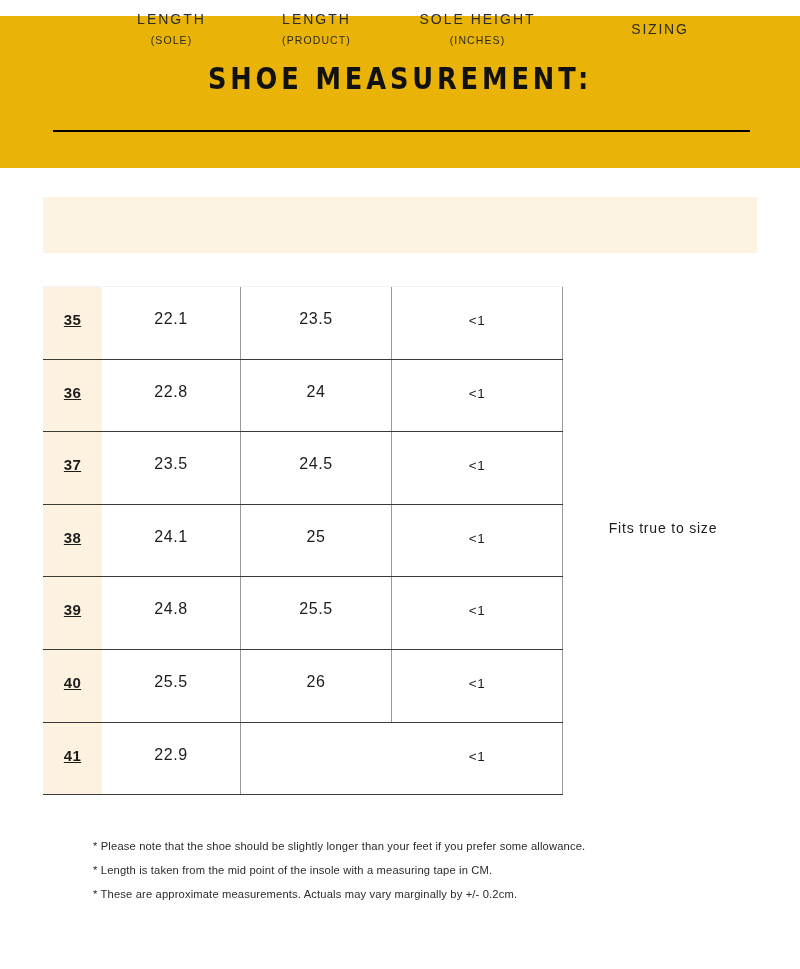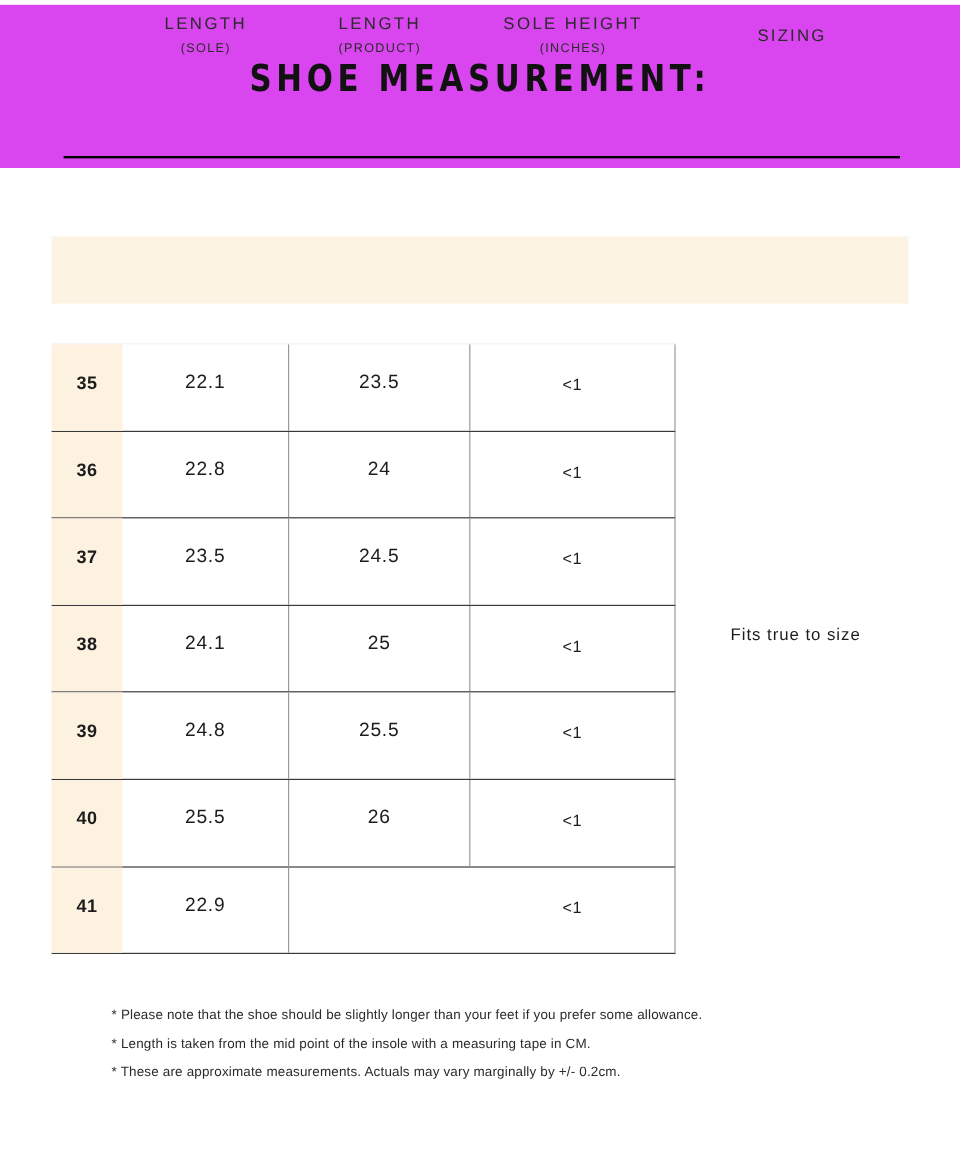--- a/index.html
+++ b/index.html
@@ -13,24 +13,24 @@
     font-family: "Liberation Sans", sans-serif;
     color: #1a1a1a;
     overflow: hidden;
     position: relative;
   }
 
   
   .title-banner {
     position: absolute;
     left: 0;
-    top: 4px;
+    top: 16px;
     width: 800px;
-    height: 136px;
-    background: #d946ef;
+    height: 152px;
+    background: #eab308;
   }
   .title-text {
     position: absolute;
     left: 0;
     top: 44px;
     width: 800px;
     text-align: center;
     font-family: "DejaVu Sans Condensed", "Liberation Sans Narrow", "Liberation Sans", sans-serif;
     font-size: 31px;
     font-weight: 600;
@@ -122,20 +122,21 @@
     padding-top: 24px;
     font-size: 16px;
     letter-spacing: 0.6px;
     line-height: 1;
   }
 
   .cell-size {
     left: 0;
     width: 59px;
     background: #fdf1e0;
+    text-decoration: underline;
   }
   .cell-size .v {
     font-size: 15px;
     font-weight: bold;
     letter-spacing: 0.3px;
     padding-top: 25px;
   }
   .cell-feet {
     left: 59px;
     width: 139px;

